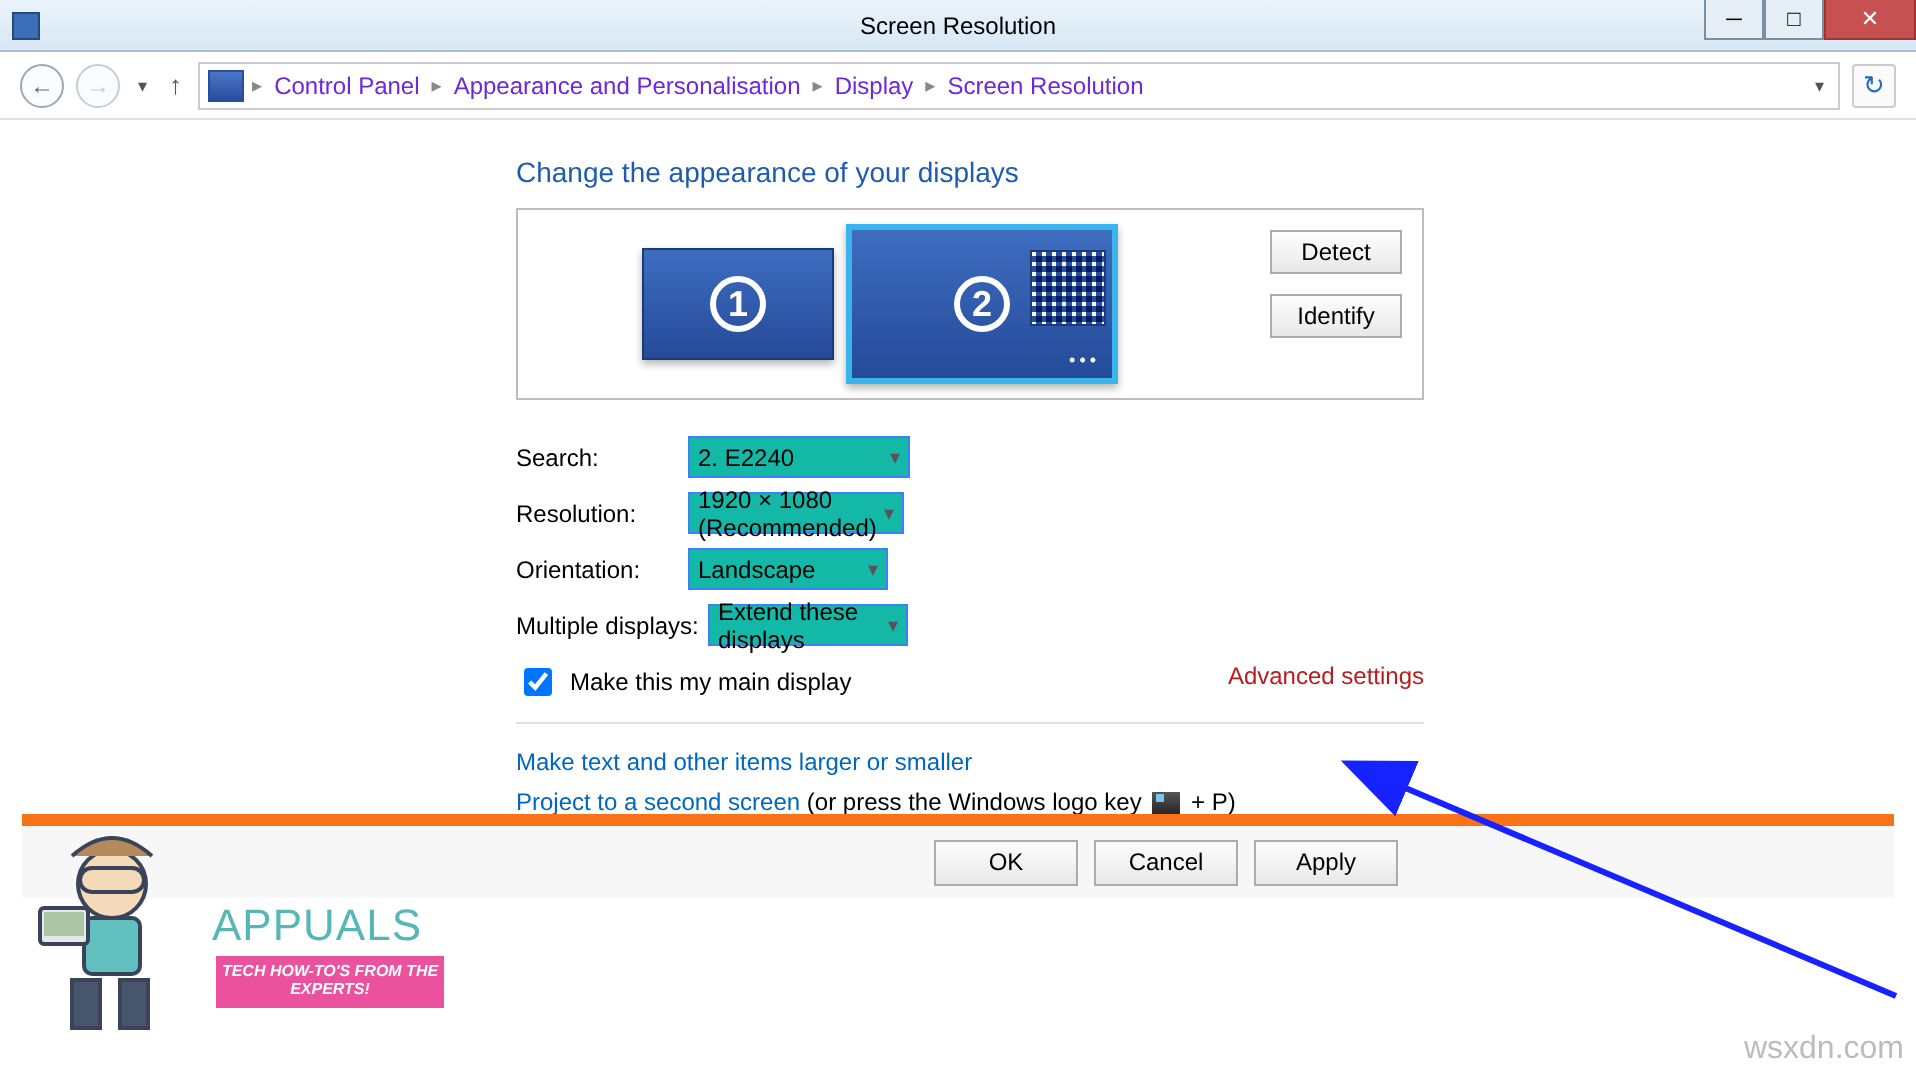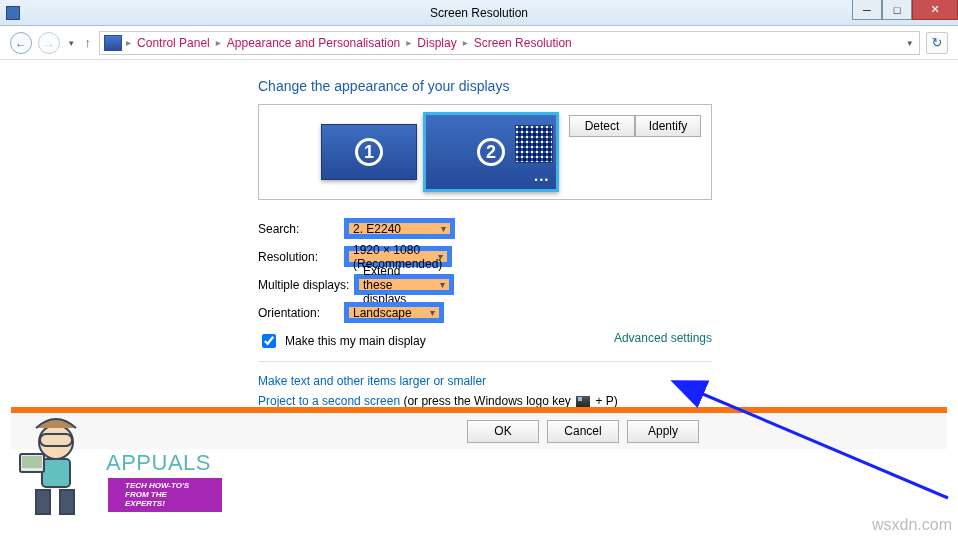--- a/index.html
+++ b/index.html
@@ -9,61 +9,61 @@
 .titlebar-title { position:absolute; left:50%; transform:translateX(-50%); font-size:12px; color:#000; }
 .winbtns { position:absolute; right:0; top:0; display:flex; }
 .winbtn { width:30px; height:20px; border:1px solid #7a8fa0; border-top:none; display:flex; align-items:center; justify-content:center; font-size:11px; background:#e6eef5; cursor:pointer; }
 .winbtn.close { background:#c75050; color:#fff; border-color:#a03434; width:46px; }
 .navbar { height:34px; border-bottom:1px solid #e1e1e1; display:flex; align-items:center; padding:0 10px; gap:6px; font-size:12px; }
 .navcircle { width:22px; height:22px; border:1px solid #9aa9b6; border-radius:50%; display:flex; align-items:center; justify-content:center; color:#5a6b7a; cursor:pointer; background:#fafdff; }
 .navcircle.disabled { color:#c4ced6; border-color:#c4ced6; }
 .up-arrow { font-size:13px; color:#555; cursor:pointer; padding:0 2px; }
 .crumb-icon { width:18px;height:16px; background:linear-gradient(#4a76c8,#2a4d9e); border:1px solid #2a4d9e; display:inline-block; margin-right:2px;}
 .breadcrumb { display:flex; align-items:center; flex:1; border:1px solid #ccc; height:24px; padding:0 4px; gap:2px; }
-.crumb { color:#be185d; cursor:pointer; padding:0 4px; white-space:nowrap; }
+.crumb { color:#6d28d9; cursor:pointer; padding:0 4px; white-space:nowrap; }
 .crumb-sep { color:#888; font-size:10px; }
 .crumb-end { flex:1; display:flex; justify-content:flex-end; align-items:center; gap:4px; }
 .dropbtn { font-size:9px; color:#555; cursor:pointer; padding:0 3px;}
 .refresh { width:22px; height:22px; border:1px solid #ccc; display:flex; align-items:center; justify-content:center; background:#fafafa; cursor:pointer; border-radius:2px; font-size:13px; color:#2a6bb6;}
 .searchbox { width:170px; height:24px; border:1px solid #ccc; display:flex; align-items:center; padding:0 6px; gap:4px; color:#888; }
 .searchbox input { border:none; outline:none; flex:1; font-size:12px; background:transparent; color:#333;}
 .content { padding:18px 0 0 258px; font-size:12px; }
 .heading { color:#1e5cb3; font-size:14px; margin-bottom:10px; }
 .monitor-box { width:454px; height:96px; border:1px solid #bdbdbd; background:#fff; position:relative; margin-bottom:18px; display:flex; align-items:center; padding-left:62px; }
 .monitor { background:linear-gradient(#3e6dc0,#254a99); border:1px solid #1d3a74; box-shadow:0 2px 4px rgba(0,0,0,.3); display:flex; align-items:center; justify-content:center; color:#fff; position:relative; }
 .mon1 { width:96px; height:56px; margin-right:6px; }
 .mon2 { width:136px; height:80px; border:3px solid #3bb4ec; position:relative;}
 .monnum { width:28px;height:28px; border-radius:50%; border:3px solid #fff; display:flex; align-items:center; justify-content:center; font-weight:bold; font-size:18px; }
 .mon2 .side-grid { position:absolute; right:3px; top:10px; width:38px; height:38px; background:repeating-linear-gradient(#fff,#fff 2px,#25509e 2px,#25509e 5px), repeating-linear-gradient(90deg,#fff,#fff 2px,#25509e 2px,#25509e 5px); background-blend-mode:multiply; border:1px solid #1d3a74;}
 .mon2 .dots { position:absolute; right:6px; bottom:4px; letter-spacing:2px; font-size:9px; }
-.sidebtns { position:absolute; right:10px; top:10px; display:flex; flex-direction:row; gap:0;}
+.sidebtns { position:absolute; right:10px; top:10px; display:flex; flex-direction:column; gap:10px;}
 .btn { border:1px solid #acacac; background:linear-gradient(#fdfdfd,#e8e8e8); font-size:12px; padding:2px 0; text-align:center; cursor:pointer; min-width:66px; height:22px; line-height:17px;}
 .settings-row { display:flex; align-items:center; margin-bottom:7px; }
 .settings-row .lbl { width:86px; }
-.sel { border:5px solid #3b82f6; height:21px; font-size:12px; padding:0 18px 0 4px; background:#fdba74; display:inline-flex; align-items:center; position:relative; cursor:pointer; }
+.sel { border:1px solid #3b82f6; height:21px; font-size:12px; padding:0 18px 0 4px; background:#14b8a6; display:inline-flex; align-items:center; position:relative; cursor:pointer; }
 .sel::after { content:"▾"; position:absolute; right:4px; font-size:10px; color:#555; }
 .sel.w1 { width:111px;}
 .sel.w2 { width:111px;}
 .sel.w3 { width:100px;}
 .sel.w4 { width:100px;}
 .checkrow { display:flex; align-items:center; gap:6px; margin:8px 0 10px; }
 .checkrow input { width:14px; height:14px; }
-.adv { position:absolute; right:0; top:0; color:#0f766e; cursor:pointer; }
+.adv { position:absolute; right:0; top:0; color:#b91c1c; cursor:pointer; }
 .rowwrap { position:relative; width:454px; }
 hr.sep { width:454px; border:none; border-top:1px solid #e0e0e0; margin:4px 0 12px;}
 .linklike { color:#0067c0; cursor:pointer; display:inline-block; margin-bottom:6px; font-size:12px;}
 .hint { color:#000; }
 .winkey { display:inline-block; width:14px; height:12px; vertical-align:middle; background:linear-gradient(#555,#222); position:relative; margin:0 2px;}
 .winkey::before { content:""; position:absolute; left:2px; top:1px; width:4px;height:4px; background:#7cc3f2;}
 .footer { position:absolute; left:11px; right:11px; top:407px; height:42px; border-top:6px solid #f97316; background:#f7f7f7; display:flex; align-items:center; justify-content:flex-end; padding-right:248px; gap:8px;}
 .footer .btn { min-width:72px; height:23px; }
 .arrow-overlay { position:absolute; right:0; bottom:30px; pointer-events:none; }
 .logo-overlay { position:absolute; left:12px; bottom:14px; width:200px; height:110px; opacity:.95; }
 .logo-label { position:absolute; left:94px; top:36px; font-family:"Segoe UI",sans-serif; font-size:22px; font-weight:400; color:#4fb4b2; letter-spacing:.5px;}
-.logo-sub { position:absolute; left:96px; top:64px; width:114px; font-size:8px; line-height:1.1; color:#fff; background:#a21caf; padding:4px 17px; font-style:italic; text-transform:uppercase; font-weight:700;}
+.logo-sub { position:absolute; left:96px; top:64px; width:114px; font-size:8px; line-height:1.1; color:#fff; background:#ec4899; padding:4px 0; font-style:italic; text-transform:uppercase; font-weight:700;text-align:center;}
 .watermark { position:absolute; right:6px; bottom:4px; font-size:16px; color:#bcbcbc;text-align:center;}
 </style>
 </head>
 <body>
 
 <div class="titlebar">
   <span class="titlebar-icon"></span>
   <span class="titlebar-title">Screen Resolution</span>
   <div class="winbtns">
     <div class="winbtn">─</div>
@@ -114,26 +114,26 @@
 
   <div class="settings-row">
     <span class="lbl">Search:</span>
     <span class="sel w1">2. E2240</span>
   </div>
   <div class="settings-row">
     <span class="lbl">Resolution:</span>
     <span class="sel w2" style="width:108px">1920 × 1080 (Recommended)</span>
   </div>
   <div class="settings-row">
+    <span class="lbl">Orientation:</span>
+    <span class="sel w3">Landscape</span>
+  </div>
+  <div class="settings-row">
     <span class="lbl" style="width:96px">Multiple displays:</span>
     <span class="sel w4">Extend these displays</span>
-  </div>
-  <div class="settings-row">
-    <span class="lbl">Orientation:</span>
-    <span class="sel w3">Landscape</span>
   </div>
 
   <div class="rowwrap">
     <div class="checkrow">
       <input type="checkbox" checked="" style="">
       <span>Make this my main display</span>
     </div>
     <span class="adv">Advanced settings</span>
   </div>
   <hr class="sep">

